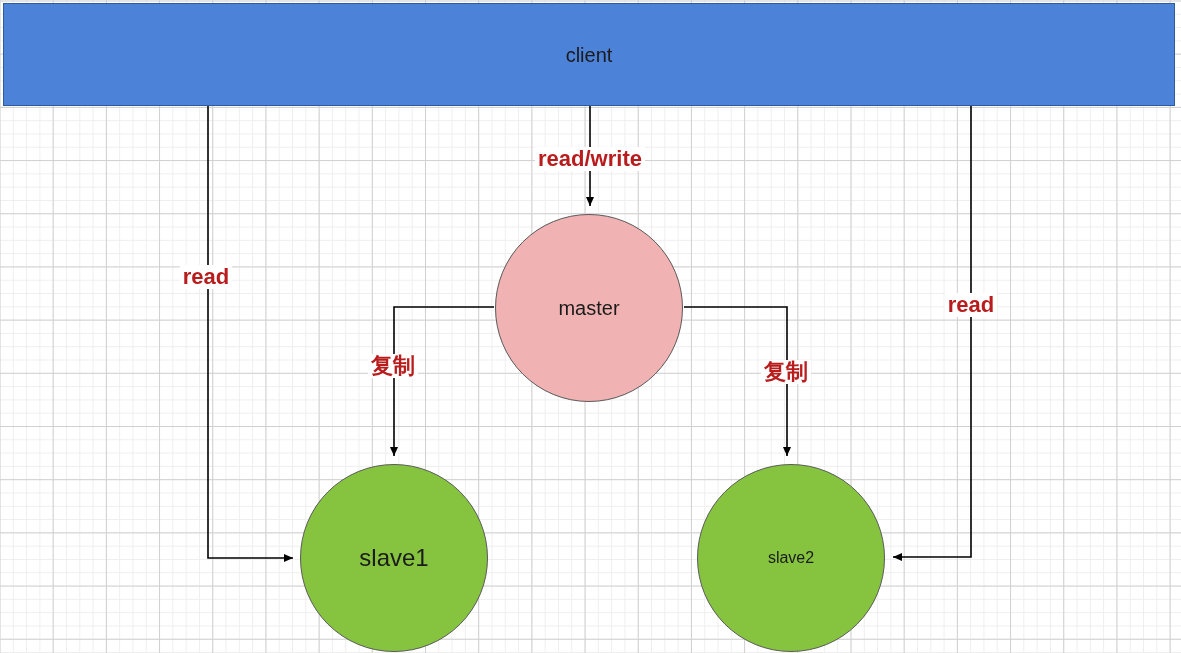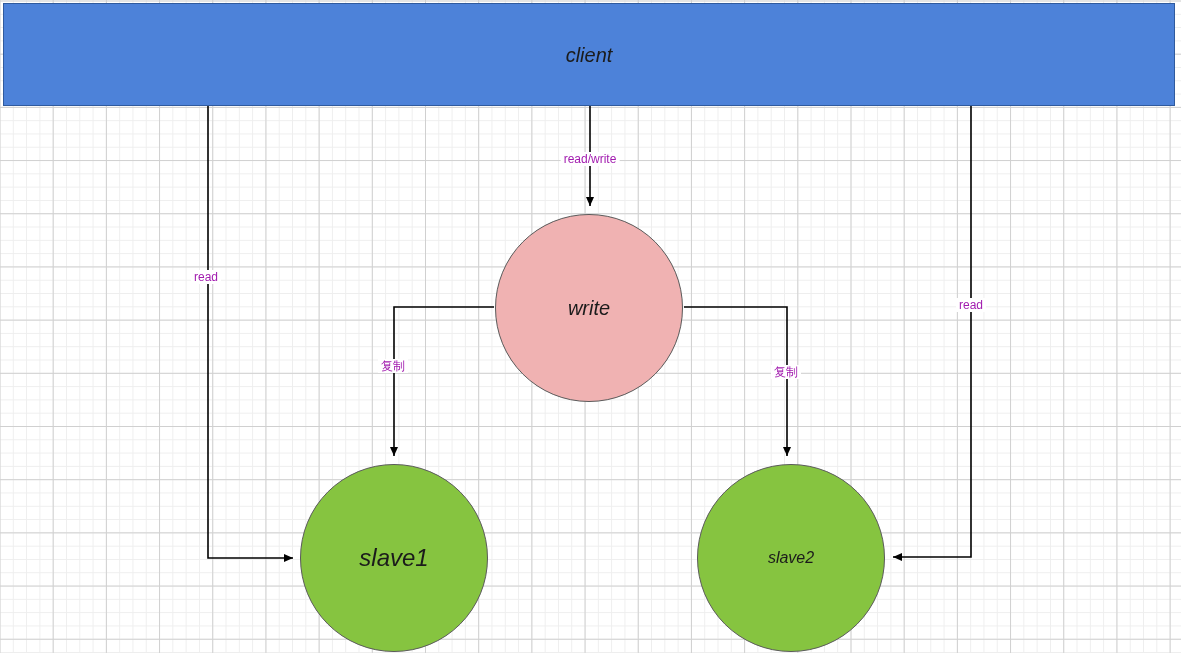--- a/index.html
+++ b/index.html
@@ -40,21 +40,20 @@
     position: absolute;
     box-sizing: border-box;
     display: flex;
     align-items: center;
     justify-content: center;
     color: #1b1b1b;
   }
   .node-label {
     white-space: nowrap;
     line-height: 1;
-    font-style: italic;
   }
   #client-box {
     left: 3px;
     top: 3px;
     width: 1172px;
     height: 103px;
     background: #4d82d9;
     border: 1px solid #2f5a9e;
     font-size: 20px;
   }
@@ -83,27 +82,28 @@
     top: 464px;
     width: 188px;
     height: 188px;
     border-radius: 50%;
     background: #86c440;
     border: 1px solid #5a5a5a;
     font-size: 16px;
   }
   .edge-label {
     position: absolute;
-    color: #a21caf;
-    font-size: 12px;
+    color: #b91c1c;
+    font-size: 22px;
     line-height: 1;
     white-space: nowrap;
     background: #ffffff;
     padding: 1px 3px;
     transform: translate(-50%, -50%);
+    font-weight: bold;
   }
   #label-read-write { left: 590px; top: 159px; }
   #label-read-left  { left: 206px; top: 277px; }
   #label-read-right { left: 971px; top: 305px; }
   #label-copy-left  { left: 393px; top: 366px; }
   #label-copy-right { left: 786px; top: 372px; }
 </style>
 </head>
 <body>
 
@@ -125,21 +125,21 @@
     <path d="M494,307 L394,307 L394,456" fill="none" stroke="#000000" stroke-width="1.6" marker-end="url(#arrow)"></path>
 
     <path d="M684,307 L787,307 L787,456" fill="none" stroke="#000000" stroke-width="1.6" marker-end="url(#arrow)"></path>
   </svg>
 
   <div class="node" id="client-box">
     <span class="node-label">client</span>
   </div>
 
   <div class="node" id="master-node">
-    <span class="node-label">write</span>
+    <span class="node-label">master</span>
   </div>
 
   <div class="node" id="slave1-node">
     <span class="node-label">slave1</span>
   </div>
 
   <div class="node" id="slave2-node">
     <span class="node-label">slave2</span>
   </div>
 

